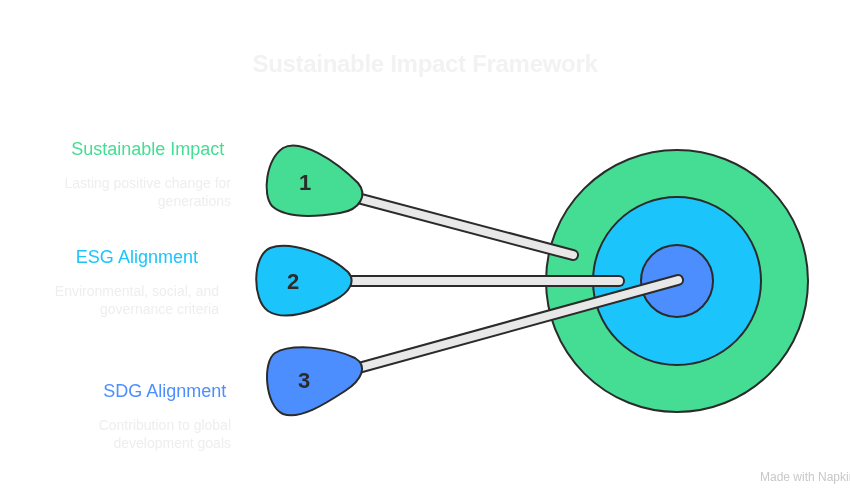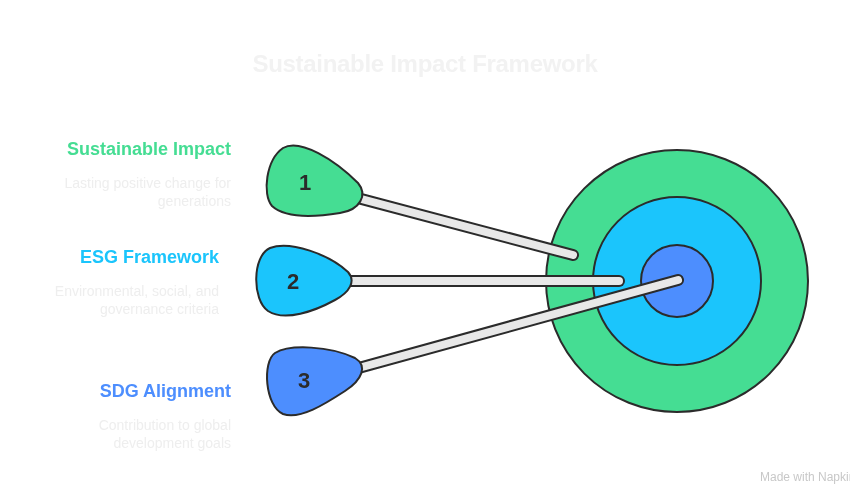--- a/index.html
+++ b/index.html
@@ -1,41 +1,41 @@
 <!DOCTYPE html>
 <html><head>
   <meta charset="utf-8">
   <style>
     html, body { margin: 0; padding: 0; background: #ffffff; }
     body { width: 850px; height: 504px; position: relative; overflow: hidden;
            font-family: "Liberation Sans", "DejaVu Sans", sans-serif; }
     .title { position: absolute; left: 0; width: 850px; top: 50px; text-align: center;
              font-size: 24px; font-weight: bold; color: #f2f2f2; letter-spacing: -0.3px; }
     .item { position: absolute; right: 619px; text-align: right; }
-    .item-title { font-size: 18px; font-weight: bold; white-space: nowrap; }
+    .item-title { font-size: 18px; font-weight: normal; white-space: nowrap; text-align: center; }
     .item-desc { font-size: 14px; color: #eeeeee; line-height: 18px; margin-top: 14px; white-space: nowrap; }
     svg.diagram { position: absolute; left: 0; top: 0; }
     .num { font-size: 22px; font-weight: bold; fill: #2b2b2b; }
     .watermark { position: absolute; left: 760px; top: 470px; font-size: 12px; color: #c8c8c8; white-space: nowrap; }
   </style>
 </head>
 <body>
 
 <div class="title">Sustainable Impact Framework</div>
 
 <div class="item" style="top:139px;">
   <div class="item-title" style="color:#45DD93;">Sustainable Impact</div>
   <div class="item-desc">
     <div>Lasting positive change for</div>
     <div>generations</div>
   </div>
 </div>
 
 <div class="item" style="top:247px; right:631px;">
-  <div class="item-title" style="color:#1BC5FC;">ESG Framework</div>
+  <div class="item-title" style="color:#1BC5FC;">ESG Alignment</div>
   <div class="item-desc">
     <div>Environmental, social, and</div>
     <div>governance criteria</div>
   </div>
 </div>
 
 <div class="item" style="top:355px;margin-top:26px;">
   <div class="item-title" style="color:#4D8EFE;">SDG Alignment</div>
   <div class="item-desc">
     <div>Contribution to global</div>

